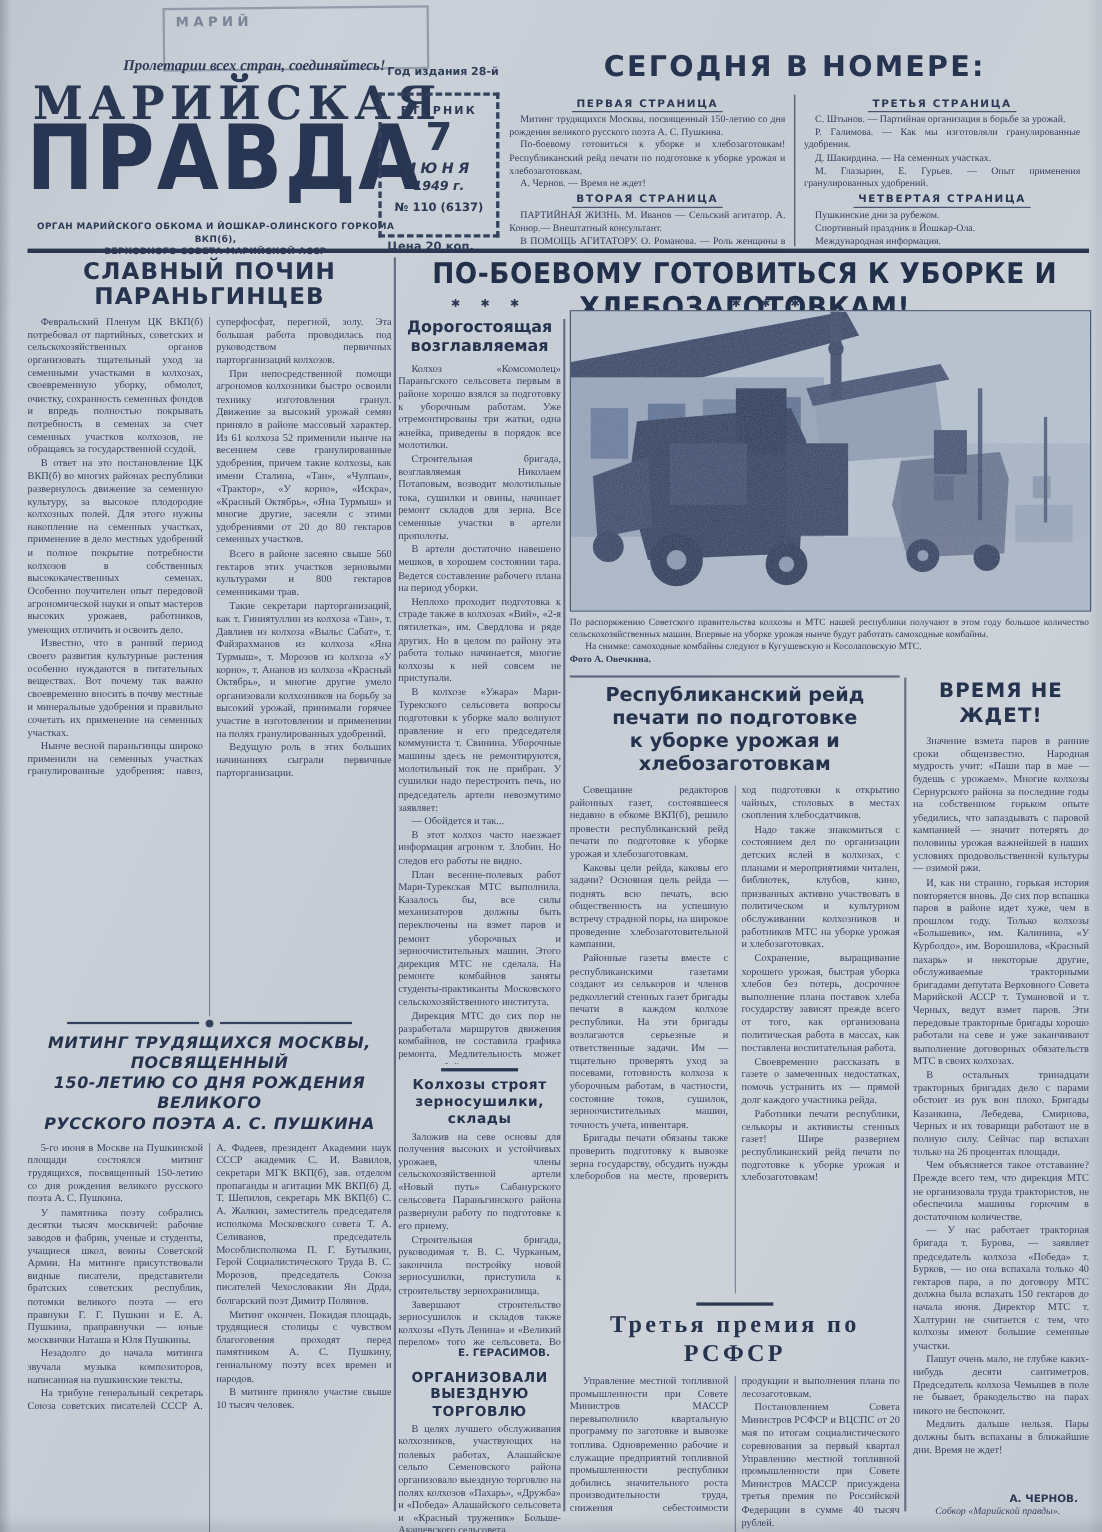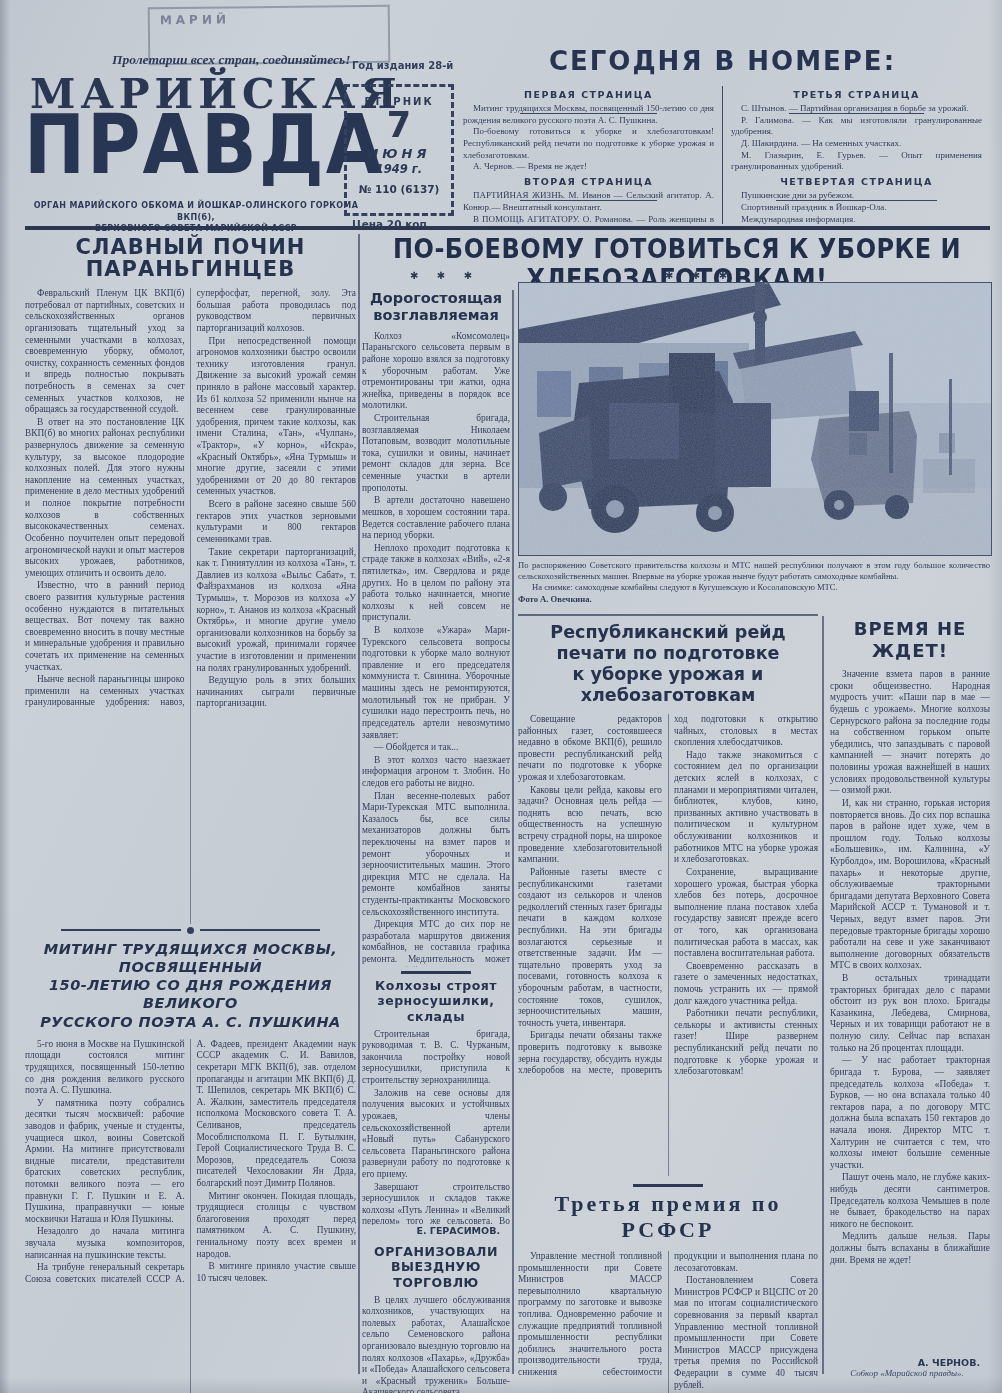--- a/index.html
+++ b/index.html
@@ -32,21 +32,21 @@
   .datebox .yy{font-size:11.5px;font-weight:bold;font-style:italic;margin-top:1px;}
   .datebox .iss{font-size:10.5px;font-weight:bold;margin-top:7px;}
   .price{left:352px;top:218px;font-weight:bold;font-size:10.5px;font-family:"DejaVu Sans",sans-serif;}
   .today-title{left:455px;top:46px;width:535px;text-align:center;font-family:"DejaVu Sans",sans-serif;
     font-weight:bold;font-size:26px;letter-spacing:2px;color:#273451;}
   .today{left:455px;top:86px;width:535px;height:138px;display:flex;}
   .today .tcol{flex:1;padding:0 8px;overflow:hidden;}
   .today .tcol+.tcol{border-left:1.5px solid #3a4763;}
   .sec-h{text-align:center;font-family:"DejaVu Sans",sans-serif;font-weight:bold;font-size:9.5px;
     letter-spacing:1.5px;margin:3px 0 3px;color:#2c3954;}
-  .sec-h span{border-bottom:1.5px solid #3a4763;padding:0 4px 13px;}
+  .sec-h span{border-bottom:1.5px solid #3a4763;padding:0 4px 1px;}
   .today-item{margin:0;font-size:9px;line-height:1.3;text-align:justify;text-indent:10px;color:#33405c;}
   .heavy-rule{left:25px;top:226px;width:965px;height:4px;background:#2b3650;}
   .vrule{width:1.5px;background:rgba(50,62,90,.65);}
   .hrule{height:1.5px;background:rgba(50,62,90,.7);}
   
   .h1{font-family:"DejaVu Sans",sans-serif;font-weight:bold;font-size:21px;letter-spacing:1px;
     text-align:center;color:#26334f;line-height:1.05;}
   .h-ital{font-family:"DejaVu Sans",sans-serif;font-weight:bold;font-style:italic;font-size:14.5px;
     text-align:center;color:#26334f;line-height:1.25;letter-spacing:.5px;}
   .h3{font-family:"DejaVu Sans",sans-serif;font-weight:bold;font-size:14.5px;text-align:center;
@@ -183,22 +183,22 @@
         <p class="">В этот колхоз часто наезжает информация агроном т. Злобин. Но следов его работы не видно.</p>
         <p class="">План весенне-полевых работ Мари-Турекская МТС выполнила. Казалось бы, все силы механизаторов должны быть переключены на взмет паров и ремонт уборочных и зерноочистительных машин. Этого дирекция МТС не сделала. На ремонте комбайнов заняты студенты-практиканты Московского сельскохозяйственного института.</p>
         <p class="">Дирекция МТС до сих пор не разработала маршрутов движения комбайнов, не составила графика ремонта. Медлительность может дорого обойтись колхозам зоны МТС.</p>
       </div>
     <div class="minibar"></div>
     <div class="h3s">
       <div>Колхозы строят</div>
       <div>зерносушилки, склады</div>
     </div>
     <div class="body" style="height:196px;margin-top:4px;">
+        <p class="">Заложив на севе основы для получения высоких и устойчивых урожаев, члены сельскохозяйственной артели «Новый путь» Сабанурского сельсовета Параньгинского района развернули работу по подготовке к его приему.</p>
         <p class="">Строительная бригада, руководимая т. В. С. Чурканым, закончила постройку новой зерносушилки, приступила к строительству зернохранилища.</p>
-        <p class="">Заложив на севе основы для получения высоких и устойчивых урожаев, члены сельскохозяйственной артели «Новый путь» Сабанурского сельсовета Параньгинского района развернули работу по подготовке к его приему.</p>
         <p class="">Завершают строительство зерносушилок и складов также колхозы «Путь Ленина» и «Великий перелом» того же сельсовета. Во всех колхозах сельсовета приступили к ремонту уборочного инвентаря и машин.</p>
       </div>
     <div class="sign">Е. ГЕРАСИМОВ.</div>
     <div class="h3s" style="margin-top:8px;">
       <div>ОРГАНИЗОВАЛИ</div>
       <div>ВЫЕЗДНУЮ ТОРГОВЛЮ</div>
     </div>
     <div class="body" style="height:148px;margin-top:4px;">
         <p class="">В целях лучшего обслуживания колхозников, участвующих на полевых работах, Алашайское сельпо Семеновского района организовало выездную торговлю на полях колхозов «Пахарь», «Дружба» и «Победа» Алашайского сельсовета и «Красный труженик» Больше-Акашевского сельсовета.</p>
       </div>
@@ -285,20 +285,21 @@
   </div>
 
   <div class="abs vrule" style="left:822px;top:616px;height:758px;"></div>
 
   <div class="abs" style="left:830px;top:618px;width:160px;">
     <div class="h3" style="font-size:18px;letter-spacing:1px;">ВРЕМЯ НЕ ЖДЕТ!</div>
     <div class="body" style="height:688px;margin-top:8px;">
         <p class="">Значение взмета паров в ранние сроки общеизвестно. Народная мудрость учит: «Паши пар в мае — будешь с урожаем». Многие колхозы Сернурского района за последние годы на собственном горьком опыте убедились, что запаздывать с паровой кампанией — значит потерять до половины урожая важнейшей в наших условиях продовольственной культуры — озимой ржи.</p>
         <p class="">И, как ни странно, горькая история повторяется вновь. До сих пор вспашка паров в районе идет хуже, чем в прошлом году. Только колхозы «Большевик», им. Калинина, «У Курболдо», им. Ворошилова, «Красный пахарь» и некоторые другие, обслуживаемые тракторными бригадами депутата Верховного Совета Марийской АССР т. Тумановой и т. Черных, ведут взмет паров. Эти передовые тракторные бригады хорошо работали на севе и уже заканчивают выполнение договорных обязательств МТС в своих колхозах.</p>
         <p class="">В остальных тринадцати тракторных бригадах дело с парами обстоит из рук вон плохо. Бригады Казанкина, Лебедева, Смирнова, Черных и их товарищи работают не в полную силу. Сейчас пар вспахан только на 26 процентах площади.</p>
+        <p class="">Чем объясняется такое отставание? Прежде всего тем, что дирекция МТС не организовала труда трактористов, не обеспечила машины горючим в достаточном количестве.</p>
         <p class="">— У нас работает тракторная бригада т. Бурова, — заявляет председатель колхоза «Победа» т. Бурков, — но она вспахала только 40 гектаров пара, а по договору МТС должна была вспахать 150 гектаров до начала июня. Директор МТС т. Халтурин не считается с тем, что колхозы имеют большие семенные участки.</p>
         <p class="">Пашут очень мало, не глубже каких-нибудь десяти сантиметров. Председатель колхоза Чемышев в поле не бывает, бракодельство на парах никого не беспокоит.</p>
         <p class="">Медлить дальше нельзя. Пары должны быть вспаханы в ближайшие дни. Время не ждет!</p>
       </div>
     <div class="sign">А. ЧЕРНОВ.</div>
     <div class="sign2">Собкор «Марийской правды».</div>
   </div>
 
 </div>
 

